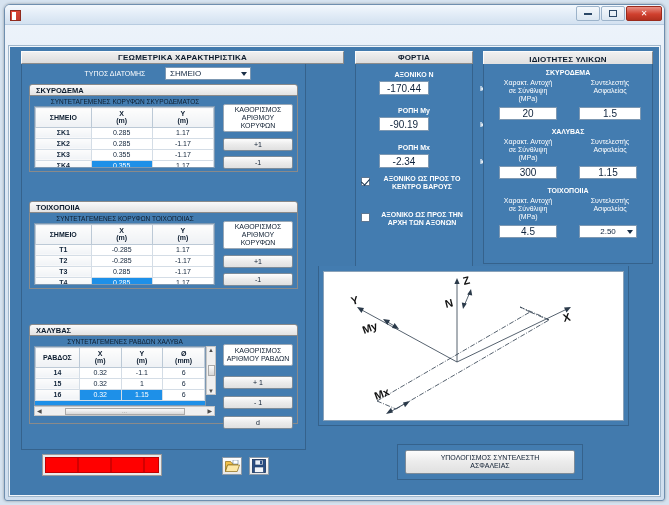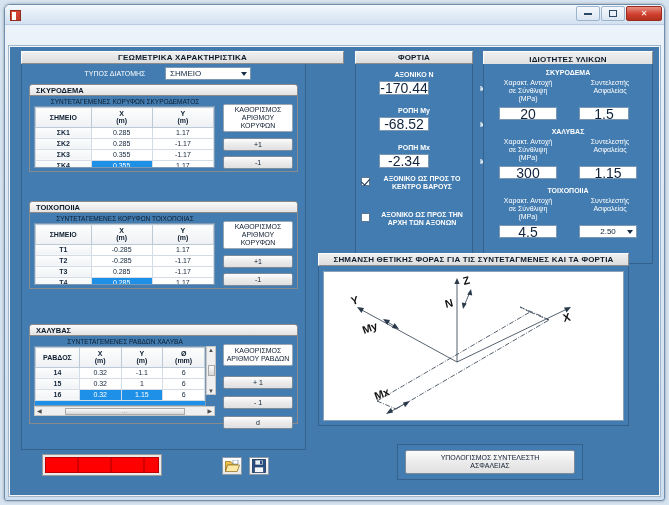--- a/index.html
+++ b/index.html
@@ -175,21 +175,21 @@
     background: #ffffff;
     border: 1px solid #9aa8b6;
   }
 
   
   .tbox {
     position: absolute;
     background: #ffffff;
     border: 1px solid #7d98b2;
     display: flex; align-items: center; justify-content: center;
-    font-size: 14px; color: #10243d;
+    font-size: 10px; color: #10243d;
   }
   .combo {
     position: absolute;
     background: #ffffff;
     border: 1px solid #7d98b2;
     display: flex; align-items: center;
     padding-left: 4px;
     font-size: 8px; color: #10243d;
   }
   .combo .arrow {
@@ -489,21 +489,21 @@
       </div>
 
       <div class="hdr" style="left:346px; top:5px; width:118px; height:13px;">ΦΟΡΤΙΑ</div>
       <div class="group" style="left:346px; top:18px; width:118px; height:222px; border-top:none;"></div>
 
       <div class="caption" style="left:352px; top:25px; width:106px; font-weight:bold;">ΑΞΟΝΙΚΟ Ν</div>
       <div class="tbox" style="left:370px; top:35px; width:50px; height:14px;">-170.44</div>
       <div class="unit" style="left:428px; top:38px;">kN</div>
 
       <div class="caption" style="left:352px; top:61px; width:106px; font-weight:bold;">ΡΟΠΗ My</div>
-      <div class="tbox" style="left:370px; top:71px; width:50px; height:14px;">-68.52</div>
+      <div class="tbox" style="left:370px; top:71px; width:50px; height:14px;">-90.19</div>
       <div class="unit" style="left:428px; top:74px;">kNm</div>
 
       <div class="caption" style="left:352px; top:98px; width:106px; font-weight:bold;">ΡΟΠΗ Mx</div>
       <div class="tbox" style="left:370px; top:108px; width:50px; height:14px;">-2.34</div>
       <div class="unit" style="left:428px; top:111px;">kNm</div>
 
       <div class="chk on" style="left:352px; top:131px;"></div>
       <div class="caption" style="left:366px; top:129px; width:94px; font-weight:bold;">
         <span>ΑΞΟΝΙΚΟ ΩΣ ΠΡΟΣ ΤΟ</span><br><span>ΚΕΝΤΡΟ ΒΑΡΟΥΣ</span>
       </div>
@@ -520,21 +520,21 @@
       <div class="caption" style="left:480px; top:33px; width:78px;">
         <span>Χαρακτ. Αντοχή</span><br>
         <span>σε Σύνθλιψη</span><br>
         <span>(MPa)</span>
       </div>
       <div class="caption" style="left:562px; top:33px; width:78px;">
         <span>Συντελεστής</span><br>
         <span>Ασφαλείας</span>
       </div>
       <div class="tbox" style="left:490px; top:61px; width:58px; height:13px;">20</div>
-      <div class="tbox" style="left:570px; top:61px; width:50px; height:13px;">1.5</div>
+      <div class="tbox" style="left:570px; top:61px; width:62px; height:13px;">1.5</div>
 
       <div class="caption" style="left:474px; top:82px; width:170px; font-weight:bold;">ΧΑΛΥΒΑΣ</div>
       <div class="caption" style="left:480px; top:92px; width:78px;">
         <span>Χαρακτ. Αντοχή</span><br>
         <span>σε Σύνθλιψη</span><br>
         <span>(MPa)</span>
       </div>
       <div class="caption" style="left:562px; top:92px; width:78px;">
         <span>Συντελεστής</span><br>
         <span>Ασφαλείας</span>
@@ -551,21 +551,20 @@
       <div class="caption" style="left:562px; top:151px; width:78px;">
         <span>Συντελεστής</span><br>
         <span>Ασφαλείας</span>
       </div>
       <div class="tbox" style="left:490px; top:179px; width:58px; height:13px;">4.5</div>
       <div class="combo" style="left:570px; top:179px; width:58px; height:13px; justify-content:center; padding-left:0;">
         <span>2.50</span>
         <span class="arrow"></span>
       </div>
 
-      <div class="hdr" style="left:309px; top:207px; width:311px; height:13px;">ΣΗΜΑΝΣΗ ΘΕΤΙΚΗΣ ΦΟΡΑΣ ΓΙΑ ΤΙΣ ΣΥΝΤΕΤΑΓΜΕΝΕΣ ΚΑΙ ΤΑ ΦΟΡΤΙΑ</div>
       <div class="group" style="left:309px; top:220px; width:311px; height:160px; border-top:none;"></div>
 
       <div class="diagram" style="left:314px; top:225px; width:301px; height:150px;">
         <svg width="299" height="148" viewBox="0 0 299 148">
 
           <g stroke="#2b3a4a" stroke-width="0.8" fill="none" stroke-dasharray="5 1.5 1 1.5">
             <path d="M53 129 L206 40"></path>
             <path d="M72 137 L225 48"></path>
             <path d="M53 129 L72 137"></path>
             <path d="M206 40 L225 48"></path>

